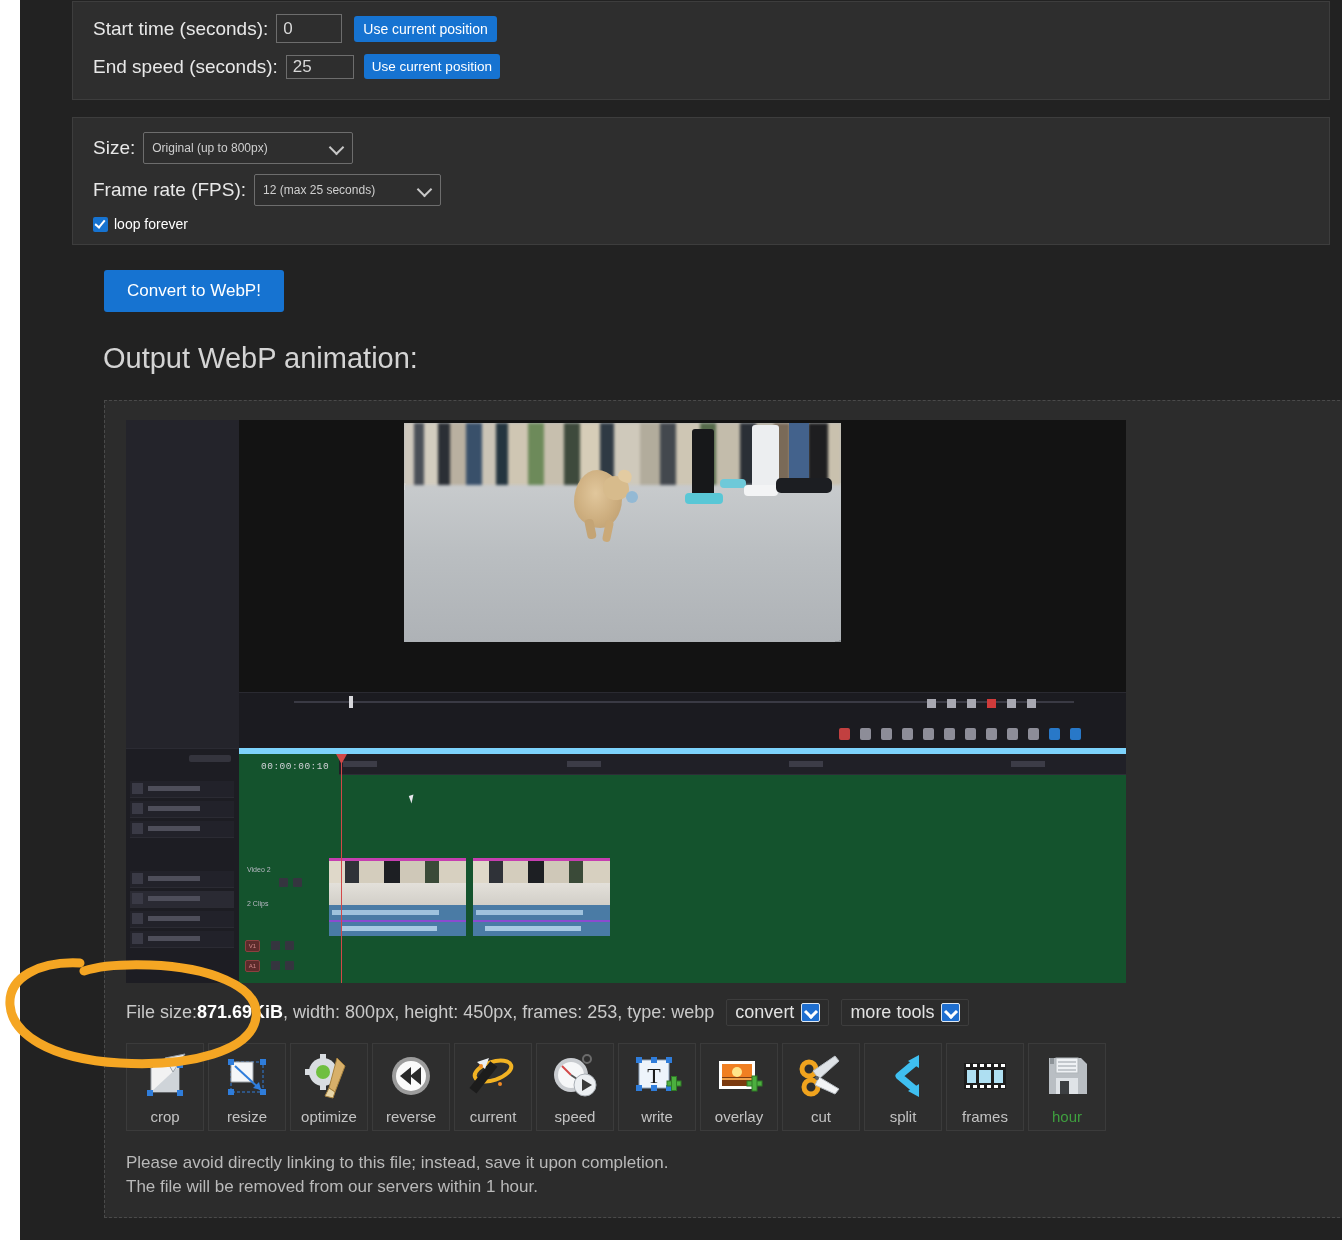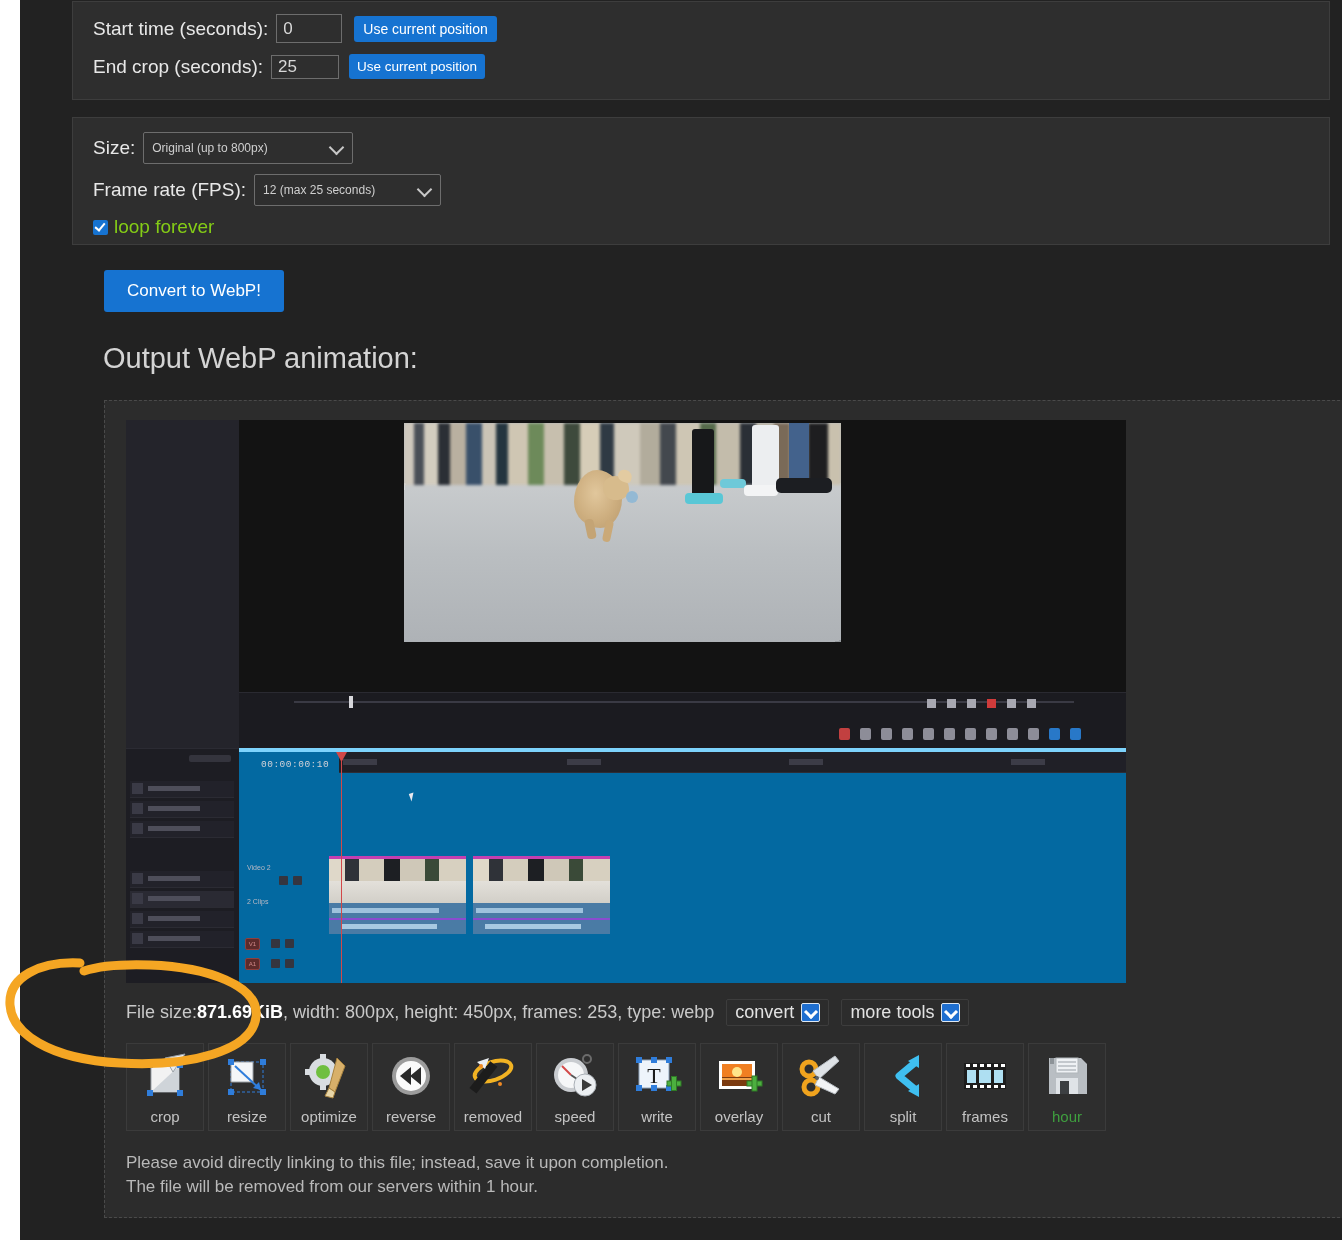--- a/index.html
+++ b/index.html
@@ -147,21 +147,21 @@
   }
   .cb::after {
     content: "";
     position: absolute;
     left: 4px; top: 1px;
     width: 4px; height: 8px;
     border-right: 2px solid #fff;
     border-bottom: 2px solid #fff;
     transform: rotate(40deg);
   }
-  .check-label { color: #84cc16; font-size: 19px; }
+  .check-label { color: #ffffff; font-size: 14px; }
 
   
   #convert-btn {
     position: absolute;
     left: 52px;
     top: 270px;
     width: 180px;
     height: 42px;
     background: #1673d1;
     border: none;
@@ -299,22 +299,22 @@
     border-top: 1px solid #2b2b33;
   }
   .bin-search { position: absolute; right: 8px; top: 6px; width: 42px; height: 7px; background: #34343d; border-radius: 2px; }
   .bin-item { position: absolute; left: 4px; width: 104px; height: 16px; background: #22222a; border-bottom: 1px solid #2b2b33; }
   .bin-item i { position: absolute; left: 2px; top: 2px; width: 11px; height: 11px; background: #3a3a46; }
   .bin-item s { position: absolute; left: 18px; top: 5px; width: 52px; height: 5px; background: #4e4e5a; display: block; }
 
   
   .tl-head {
     position: absolute; left: 113px; top: 328px;
-    width: 887px; height: 235px; background: #0369a1;
-    border-top: 4px solid #7dd3fc;
+    width: 887px; height: 235px; background: #14532d;
+    border-top: 6px solid #7dd3fc;
     text-decoration: underline;
   }
   .tc {
     position: absolute; left: 22px; top: 7px;
     color: #d2d2d8; font-size: 9.5px;
     font-family: "Liberation Mono", monospace;
     letter-spacing: .5px;
   }
   .ruler { position: absolute; left: 100px; top: 0; right: 0; height: 20px; background: #202027; border-bottom: 1px solid #2d2d36; }
   .rtick { position: absolute; top: 7px; height: 6px; width: 34px; background: #3c3c47; }
@@ -448,21 +448,21 @@
 <div id="page">
   <div id="content">
 
     <div class="panel" id="time-panel">
       <div class="time-row">
         <span class="time-label">Start time (seconds):</span>
         <input class="time-input" id="start-input" value="0" style="">
         <button class="blue-btn" id="use-pos-1">Use current position</button>
       </div>
       <div class="time-row">
-        <span class="time-label">End crop (seconds):</span>
+        <span class="time-label">End speed (seconds):</span>
         <input class="time-input" id="end-input" value="25" style="">
         <button class="blue-btn" id="use-pos-2">Use current position</button>
       </div>
     </div>
 
     <div class="panel" id="settings-panel">
       <div class="set-row">
         <span class="set-label">Size:</span>
         <span class="sel-wrap">
           <select class="sel" id="size-select">
@@ -706,21 +706,21 @@
         <div class="tool">
           <div class="gl">
             <svg width="52" height="48" viewBox="0 0 52 48">
               <ellipse cx="26" cy="19" rx="19" ry="9" fill="none" stroke="#f2b323" stroke-width="4" transform="rotate(-18 26 19)"></ellipse>
               <rect x="12" y="8" width="9" height="34" fill="#1c1c1c" transform="rotate(38 16 25)"></rect>
               <polygon points="10,10 22,6 18,17" fill="#eceff2"></polygon>
               <circle cx="14" cy="14" r="2" fill="#f08a24"></circle>
               <circle cx="33" cy="32" r="2" fill="#f08a24"></circle>
             </svg>
           </div>
-          <div class="lbl">removed</div>
+          <div class="lbl">current</div>
         </div>
 
         <div class="tool">
           <div class="gl">
             <svg width="52" height="48" viewBox="0 0 52 48">
               <circle cx="22" cy="23" r="17" fill="#c9ccd0"></circle>
               <circle cx="22" cy="23" r="13" fill="#f6f7f8"></circle>
               <path d="M22 23 L13 14" stroke="#d24848" stroke-width="2"></path>
               <path d="M22 23 L31 29" stroke="#555" stroke-width="2"></path>
               <circle cx="36" cy="33" r="11" fill="#eceff2" stroke="#aab0b6"></circle>

